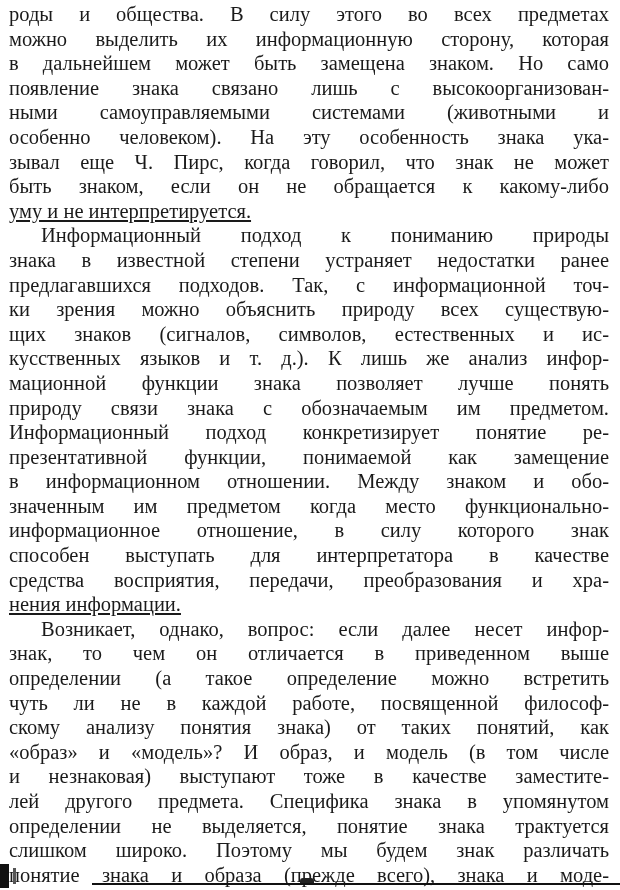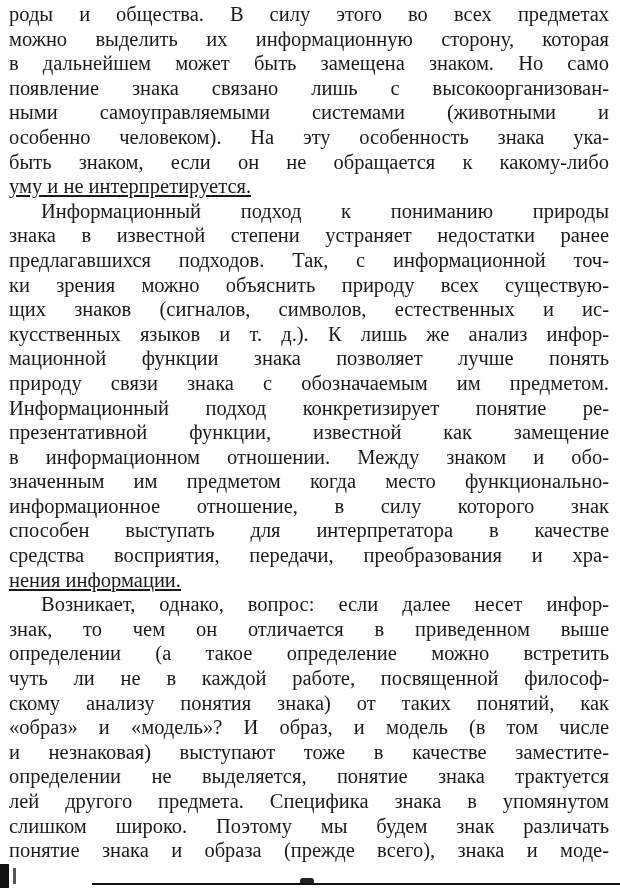--- a/index.html
+++ b/index.html
@@ -34,51 +34,52 @@
 <body>
 
 <div class="page">
   <div>
     <div class="line first-line">роды и общества. В силу этого  во  всех предметах</div>
     <div class="line">можно выделить их информационную сторону, которая</div>
     <div class="line">в дальнейшем может быть замещена знаком. Но само</div>
     <div class="line">появление знака связано лишь с высокоорганизован-</div>
     <div class="line">ными самоуправляемыми системами (животными и</div>
     <div class="line">особенно человеком). На эту особенность знака ука-</div>
+    <div class="line">зывал еще Ч. Пирс, когда говорил, что знак не может</div>
     <div class="line">быть знаком, если он не обращается  к какому-либо</div>
     <div class="line last">уму и не интерпретируется.</div>
   </div>
   <div>
     <div class="line indent">Информационный подход к пониманию природы</div>
     <div class="line">знака в известной степени устраняет недостатки ранее</div>
     <div class="line">предлагавшихся подходов. Так, с информационной точ-</div>
     <div class="line">ки зрения можно объяснить природу всех существую-</div>
     <div class="line">щих знаков (сигналов, символов, естественных и ис-</div>
     <div class="line">кусственных языков и т. д.). К лишь же анализ инфор-</div>
     <div class="line">мационной функции знака позволяет  лучше понять</div>
     <div class="line">природу связи знака с обозначаемым им предметом.</div>
     <div class="line">Информационный подход конкретизирует понятие ре-</div>
-    <div class="line">презентативной функции, известной как замещение</div>
+    <div class="line">презентативной функции, понимаемой как замещение</div>
     <div class="line">в информационном отношении. Между знаком и обо-</div>
     <div class="line">значенным им предметом когда место функционально-</div>
     <div class="line">информационное отношение, в силу которого знак</div>
     <div class="line">способен выступать для интерпретатора в качестве</div>
     <div class="line">средства восприятия, передачи, преобразования и хра-</div>
     <div class="line last">нения информации.</div>
   </div>
   <div>
     <div class="line indent">Возникает, однако, вопрос: если далее несет инфор-</div>
     <div class="line">знак, то чем он отличается в приведенном выше</div>
     <div class="line">определении (а такое определение  можно встретить</div>
     <div class="line">чуть ли не в каждой работе, посвященной философ-</div>
     <div class="line">скому анализу понятия знака) от таких понятий, как</div>
     <div class="line">«образ» и «модель»? И образ, и модель (в том числе</div>
     <div class="line">и незнаковая) выступают тоже в качестве заместите-</div>
+    <div class="line">лей другого предмета. Специфика знака в упомянутом</div>
     <div class="line">определении не выделяется, понятие знака трактуется</div>
-    <div class="line">лей другого предмета. Специфика знака в упомянутом</div>
     <div class="line">слишком широко. Поэтому мы будем знак различать</div>
     <div class="line">понятие знака и образа (прежде всего), знака и моде-</div>
   </div>
 </div>
 
 <div class="page-mark"></div>
 <div class="page-mark2"></div>
 <div class="footer-rule"></div>
 <div class="page-num"></div>
 

